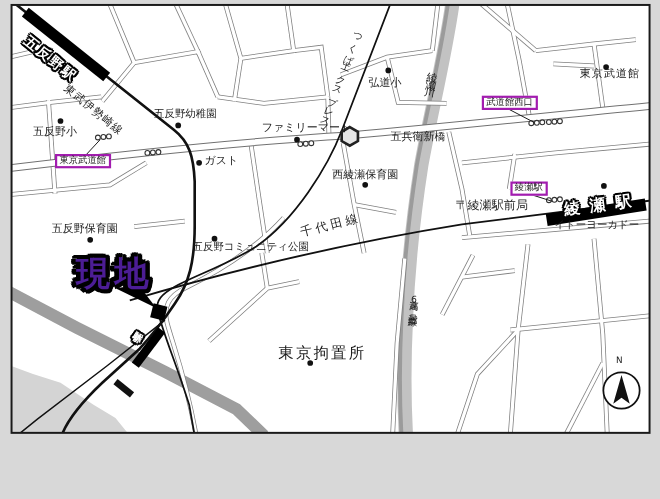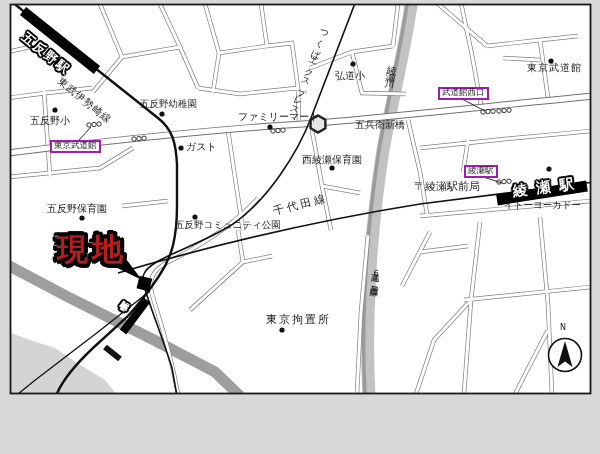--- a/index.html
+++ b/index.html
@@ -6,24 +6,24 @@
   .stage{position:relative;width:600px;height:454px;background:#d8d8d8;overflow:hidden;
          font-family:"DejaVu Sans",sans-serif;color:#1a1a1a;}
   svg{position:absolute;left:0;top:0;}
   .lbl{position:absolute;white-space:nowrap;line-height:1.05;font-size:10px;z-index:5;}
   .boxed{border:2px solid #a21caf;background:#fff;padding:0 2px;font-size:8.5px;z-index:6;font-family:Liberation Mono, monospace;}
   .vtext{writing-mode:vertical-rl;text-orientation:upright;}
   .rot{transform-origin:0 0;}
   .outline-w{color:#fff;font-weight:bold;
     text-shadow:-2px 0 0 #000,2px 0 0 #000,0 -2px 0 #000,0 2px 0 #000,
                 -1.5px -1.5px 0 #000,1.5px -1.5px 0 #000,-1.5px 1.5px 0 #000,1.5px 1.5px 0 #000;}
-  .outline-heavy{color:#b91c1c;font-weight:bold;
+  .outline-heavy{color:#4c1d95;font-weight:bold;
     text-shadow:-4px 0 0 #000,4px 0 0 #000,0 -4px 0 #000,0 4px 0 #000,
                 -3px -3px 0 #000,3px -3px 0 #000,-3px 3px 0 #000,3px 3px 0 #000,
-                -2px -4px 0 #000,2px 4px 0 #000,-4px 2px 0 #000,4px -2px 0 #000;}
+                -2px -4px 0 #000,2px 4px 0 #000,-4px 2px 0 #000,4px -2px 0 #000;margin-left:12px;}
 </style>
 </head>
 <body>
 
 <div class="stage">
 
   <svg width="600" height="454" viewBox="0 0 600 454">
     <defs>
       <clipPath id="mapclip">
           <rect x="11" y="5" width="579" height="388"></rect>
@@ -191,21 +191,21 @@
   <div class="lbl boxed" style="left:464px;top:165px;">綾瀬駅</div>
 
   <div class="lbl" style="left:30px;top:116px;text-align:right;">五反野小</div>
   <div class="lbl" style="left:140px;top:99px;font-size:9.5px;">五反野幼稚園</div>
   <div class="lbl" style="left:238px;top:112px;">ファミリーマート</div>
   <div class="lbl" style="left:335px;top:71px;">弘道小</div>
   <div class="lbl" style="left:186px;top:142px;">ガスト</div>
   <div class="lbl" style="left:302px;top:155px;">西綾瀬保育園</div>
   <div class="lbl" style="left:47px;top:204px;">五反野保育園</div>
   <div class="lbl" style="left:147px;top:220px;font-size:9.5px;margin-left:28px;">五反野コミュニティ公園</div>
-  <div class="lbl" style="left:266px;top:314px;font-size:11px;letter-spacing:2px;">東京拘置所</div>
+  <div class="lbl" style="left:253px;top:314px;font-size:14px;letter-spacing:2px;">東京拘置所</div>
   <div class="lbl" style="left:527px;top:63px;letter-spacing:1px;">東京武道館</div>
   <div class="lbl" style="left:504px;top:156px;font-size:9.5px;margin-top:44px;">イトーヨーカドー</div>
   <div class="lbl" style="left:414px;top:181px;font-size:11px;">〒綾瀬駅前局</div>
 
   <div class="lbl outline-heavy" style="left:57px;top:233px;font-size:31px;letter-spacing:4px;">現地</div>
 
   <div class="lbl" style="left:560px;top:324px;font-size:8px;">N</div>
 
 </div>
 

